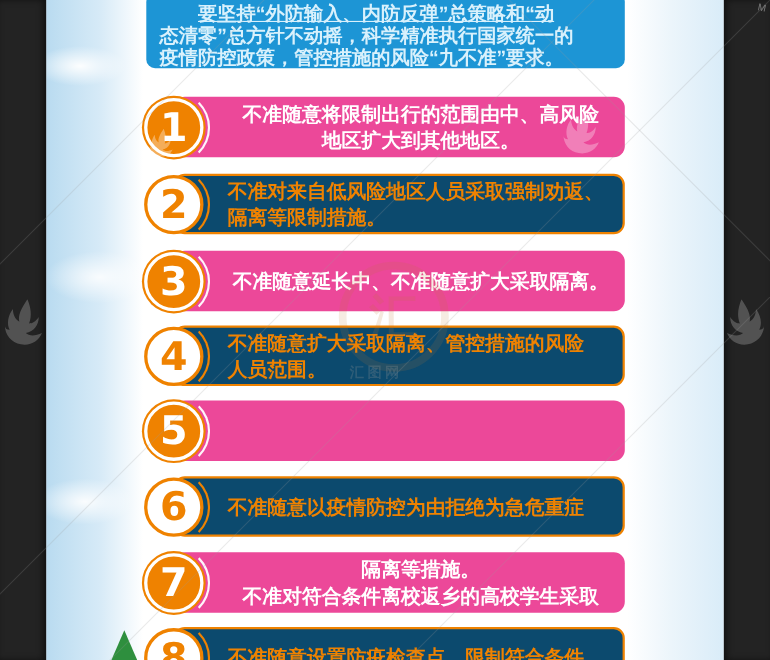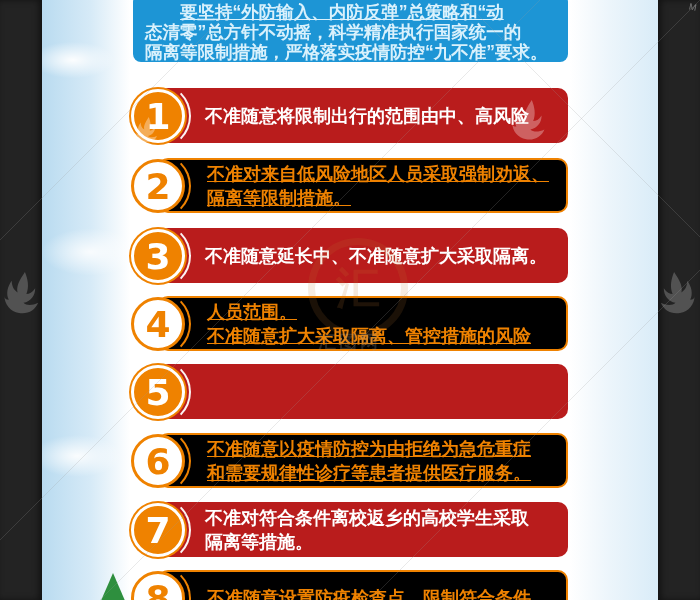--- a/index.html
+++ b/index.html
@@ -38,22 +38,22 @@
   }
   .header .hline{white-space:nowrap;}
   .header .hline.indent{text-indent:2em;text-decoration:underline;}
   
   .item{position:absolute;left:0;top:0;width:700px;height:0;z-index:3;}
   .box{
     position:absolute;left:158px;width:410px;height:55px;border-radius:10px;
     box-sizing:border-box;display:flex;flex-direction:column;justify-content:center;
     padding:2px 8px 2px 47px;font-weight:bold;font-size:18px;line-height:24px;
   }
-  .filled .box{background:#b91c1c;color:#ffffff;}
-  .outline .box{background:#000000;color:#ef8200;border:2.5px solid #ef8200;text-decoration:underline;}
+  .filled .box{background:#ec4899;color:#ffffff;text-align:center;}
+  .outline .box{background:#0c4a6e;color:#ef8200;border:2.5px solid #ef8200;}
   .line{white-space:nowrap;}
   .badge{
     position:absolute;left:131px;width:48px;height:48px;border-radius:50%;
     display:flex;align-items:center;justify-content:center;
     font-family:"DejaVu Sans","Liberation Sans",sans-serif;
     font-weight:bold;font-size:36px;z-index:4;
   }
   .filled .badge{background:#ef8200;color:#fff;border:3px solid #ffffff;box-shadow:0 0 0 2px #ef8200;}
   .outline .badge{background:#ffffff;color:#ef8200;border:3px solid #ef8200;}
   .badge::after{
@@ -73,21 +73,21 @@
   
   .wm-lines{position:absolute;left:0;top:0;z-index:6;pointer-events:none;}
   .wm-logo{
     position:absolute;left:308px;top:238px;width:86px;height:86px;z-index:6;
     border:7px solid rgba(190,120,50,.14);border-radius:50%;
     display:flex;align-items:center;justify-content:center;
     color:rgba(190,120,50,.16);font-size:44px;font-weight:bold;pointer-events:none;
   }
   .wm-logo-sub{
     position:absolute;left:318px;top:330px;z-index:6;color:rgba(150,150,150,.25);
-    font-size:18px;letter-spacing:3px;pointer-events:none;font-weight:bold;
+    font-size:13px;letter-spacing:3px;pointer-events:none;font-weight:bold;
   }
 </style>
 </head>
 <body>
 
 <div class="stage">
 
   <div class="sky skyleft"></div>
   <div class="sky skyright"></div>
 
@@ -99,26 +99,27 @@
   <div class="bar right">
     <span class="mark">M</span>
     <svg class="phoenix" viewBox="0 0 24 30">
       <path d="M14 0 C10 6 8 10 9 14 C6 12 5 9 5 6 C2 10 1 15 3 19 C1 19 0 18 0 16 C0 22 4 27 10 28 C16 29 21 26 23 21 C19 23 15 23 13 21 C18 20 21 16 21 11 C19 14 17 15 15 15 C17 10 16 5 14 0 Z" fill="#cccccc"></path>
     </svg>
   </div>
 
   <div class="header">
     <div class="hline indent">要坚持“外防输入、内防反弹”总策略和“动</div>
     <div class="hline">态清零”总方针不动摇，科学精准执行国家统一的</div>
-    <div class="hline">隔离等限制措施，严格落实疫情防控“九不准”要求。</div>
+    <div class="hline">疫情防控政策，管控措施的风险“九不准”要求。</div>
   </div>
 
   <div class="item filled" style="top:88px">
     <div class="box" style="top:0">
       <div class="line">不准随意将限制出行的范围由中、高风险</div>
+      <div class="line">地区扩大到其他地区。</div>
     </div>
     <div class="badge" style="top:1px">
       <span>1</span>
       <svg class="phoenix" viewBox="0 0 24 30">
           <path d="M14 0 C10 6 8 10 9 14 C6 12 5 9 5 6 C2 10 1 15 3 19 C1 19 0 18 0 16 C0 22 4 27 10 28 C16 29 21 26 23 21 C19 23 15 23 13 21 C18 20 21 16 21 11 C19 14 17 15 15 15 C17 10 16 5 14 0 Z" fill="#ffffff"></path>
         </svg>
     </div>
     <svg class="boxphoenix" style="left:512px;top:12px" viewBox="0 0 24 30">
         <path d="M14 0 C10 6 8 10 9 14 C6 12 5 9 5 6 C2 10 1 15 3 19 C1 19 0 18 0 16 C0 22 4 27 10 28 C16 29 21 26 23 21 C19 23 15 23 13 21 C18 20 21 16 21 11 C19 14 17 15 15 15 C17 10 16 5 14 0 Z" fill="#ffffff"></path>
       </svg>
@@ -138,50 +139,49 @@
     <div class="box" style="top:0">
       <div class="line">不准随意延长中、不准随意扩大采取隔离。</div>
     </div>
     <div class="badge" style="top:1px">
       <span>3</span>
     </div>
   </div>
 
   <div class="item outline" style="top:296px">
     <div class="box" style="top:0">
+      <div class="line">不准随意扩大采取隔离、管控措施的风险</div>
       <div class="line">人员范围。</div>
-      <div class="line">不准随意扩大采取隔离、管控措施的风险</div>
     </div>
     <div class="badge" style="top:1px">
       <span>4</span>
     </div>
   </div>
 
   <div class="item filled" style="top:364px">
     <div class="box" style="top:0">
     </div>
     <div class="badge" style="top:1px">
       <span>5</span>
     </div>
   </div>
 
   <div class="item outline" style="top:433px">
     <div class="box" style="top:0">
       <div class="line">不准随意以疫情防控为由拒绝为急危重症</div>
-      <div class="line">和需要规律性诊疗等患者提供医疗服务。</div>
     </div>
     <div class="badge" style="top:1px">
       <span>6</span>
     </div>
   </div>
 
   <div class="item filled" style="top:502px">
     <div class="box" style="top:0">
+      <div class="line">隔离等措施。</div>
       <div class="line">不准对符合条件离校返乡的高校学生采取</div>
-      <div class="line">隔离等措施。</div>
     </div>
     <div class="badge" style="top:1px">
       <span>7</span>
     </div>
   </div>
 
   <div class="item outline" style="top:570px">
     <div class="box" style="top:0">
       <div class="line">不准随意设置防疫检查点，限制符合条件</div>
     </div>

